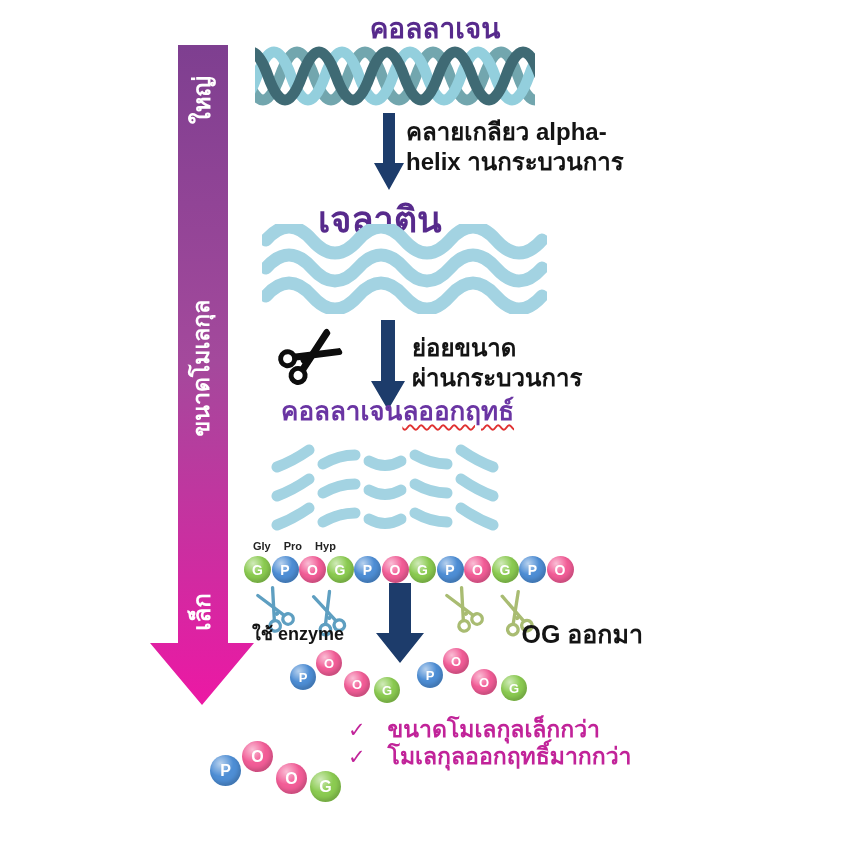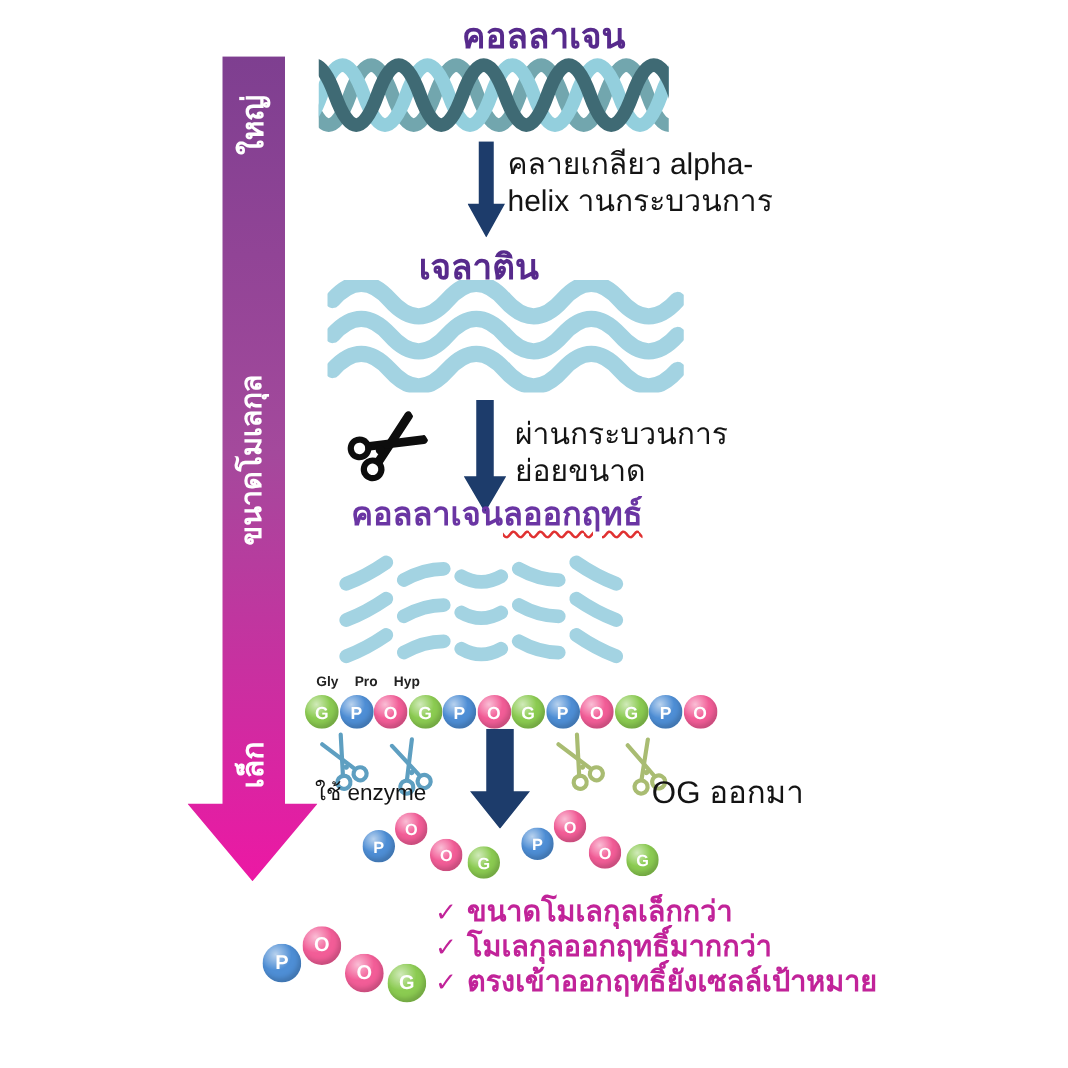--- a/index.html
+++ b/index.html
@@ -17,28 +17,28 @@
     position:absolute;color:#fff;font-weight:bold;text-align:center;
     display:flex;align-items:center;justify-content:center;
     transform:rotate(-90deg);white-space:nowrap;
   }
   .axis-label.big{left:151px;top:85px;width:100px;height:30px;font-size:24px;}
   .axis-label.mid{left:121px;top:353px;width:160px;height:30px;font-size:23px;}
   .axis-label.small{left:151px;top:597px;width:100px;height:30px;font-size:24px;}
   
   .stage-title{position:absolute;font-weight:bold;color:var(--header-purple,#572a8c);}
   .t-collagen{left:330px;top:6px;width:210px;text-align:center;font-size:28px;}
-  .t-gelatin{left:318px;top:191px;width:130px;text-align:center;font-size:28px;}
+  .t-gelatin{left:318px;top:191px;width:130px;text-align:left;font-size:36px;}
   .t-peptide{left:281px;top:390px;font-size:26px;color:var(--peptide-purple,#6a35a3);white-space:nowrap;}
   .t-peptide .squiggle{
     text-decoration:underline;text-decoration-style:wavy;
     text-decoration-color:var(--underline-red,#e03131);
     text-decoration-thickness:2px;text-underline-offset:4px;
   }
-  .step-text{position:absolute;font-weight:normal;color:var(--text-black,#141414);font-size:24px;line-height:30px;white-space:nowrap;}
+  .step-text{position:absolute;font-weight:bold;color:var(--text-black,#141414);font-size:24px;line-height:30px;white-space:nowrap;}
   .step1{left:406px;top:117px;}
   .step2{left:412px;top:333px;}
   .enzyme-left{left:252px;top:619px;font-size:18px;}
   .enzyme-right{left:415px;top:619px;width:228px;text-align:right;font-size:25px;line-height:30px;}
   
   .navy{position:absolute;background:var(--navy,#1d3c6b);}
   .arrow1{left:374px;top:113px;width:30px;height:77px;
     clip-path:polygon(9px 0,21px 0,21px 50px,30px 50px,15px 77px,0 50px,9px 50px);}
   .arrow2{left:371px;top:320px;width:34px;height:90px;
     clip-path:polygon(10px 0,24px 0,24px 61px,34px 61px,17px 90px,0 61px,10px 61px);}
@@ -79,21 +79,21 @@
   .cg2{left:415px;top:648px;}
   .final-molecule{position:absolute;left:208px;top:733px;width:140px;height:76px;}
   .final-molecule .bead{position:absolute;width:31px;height:31px;font-size:16px;}
   .final-molecule .bead:nth-of-type(1){left:2px;top:22px;}
   .final-molecule .bead:nth-of-type(2){left:34px;top:8px;}
   .final-molecule .bead:nth-of-type(3){left:68px;top:30px;}
   .final-molecule .bead:nth-of-type(4){left:102px;top:38px;}
   
   .benefits{position:absolute;left:348px;top:716px;margin:0;padding:0;list-style:none;}
   .benefits li{
-    display:flex;align-items:flex-start;gap:8px;
+    display:flex;align-items:flex-start;gap:22px;
     color:var(--magenta,#c12399);font-weight:bold;font-size:23px;line-height:27px;
     white-space:nowrap;
   }
   .check-icon::before{content:"\2713";font-size:21px;font-weight:bold;}
 </style>
 </head>
 <body>
 
 <div id="stage">
 
@@ -131,22 +131,22 @@
     <g stroke="currentColor" stroke-width="5" stroke-linecap="round" fill="none">
       <path d="M 10 2 L 23 30"></path>
         <path d="M 26 2 L 13 30"></path>
       <circle cx="11" cy="35.5" r="5" stroke-width="3.5"></circle>
         <circle cx="25" cy="35.5" r="5" stroke-width="3.5"></circle>
     </g>
     <circle cx="18" cy="26" r="2.6" fill="currentColor"></circle>
   </svg>
   <div class="navy arrow2"></div>
   <div class="step-text step2">
+    <div>ย่อยขนาด</div>
     <div>ผ่านกระบวนการ</div>
-    <div>ย่อยขนาด</div>
   </div>
 
   <div class="stage-title t-peptide"><span>คอลลาเจน</span><span class="squiggle">ลออกฤทธ์</span></div>
 
   <svg class="art dashes" width="232" height="96" viewBox="0 0 232 96" fill="none">
     <g stroke="#a3d3e2" stroke-width="11" stroke-linecap="round" fill="none">
       <path d="M 6 25 q 16 -6 32 -17"></path>
         <path d="M 52 22 q 16 -9 32 -9"></path>
         <path d="M 98 19 q 16 9 32 0"></path>
         <path d="M 144 13 q 16 9 32 9"></path>
@@ -256,19 +256,15 @@
         <span class="check-icon"></span>
         <span>ขนาดโมเลกุลเล็กกว่า</span>
       </li>
 
       <li>
         <span class="check-icon"></span>
         <span>โมเลกุลออกฤทธิ์มากกว่า</span>
       </li>
 
 
-      <li>
-        <span class="check-icon"></span>
-        <span>ตรงเข้าออกฤทธิ์ยังเซลล์เป้าหมาย</span>
-      </li>
     </ul>
 
 </div>
 
 </body></html>

